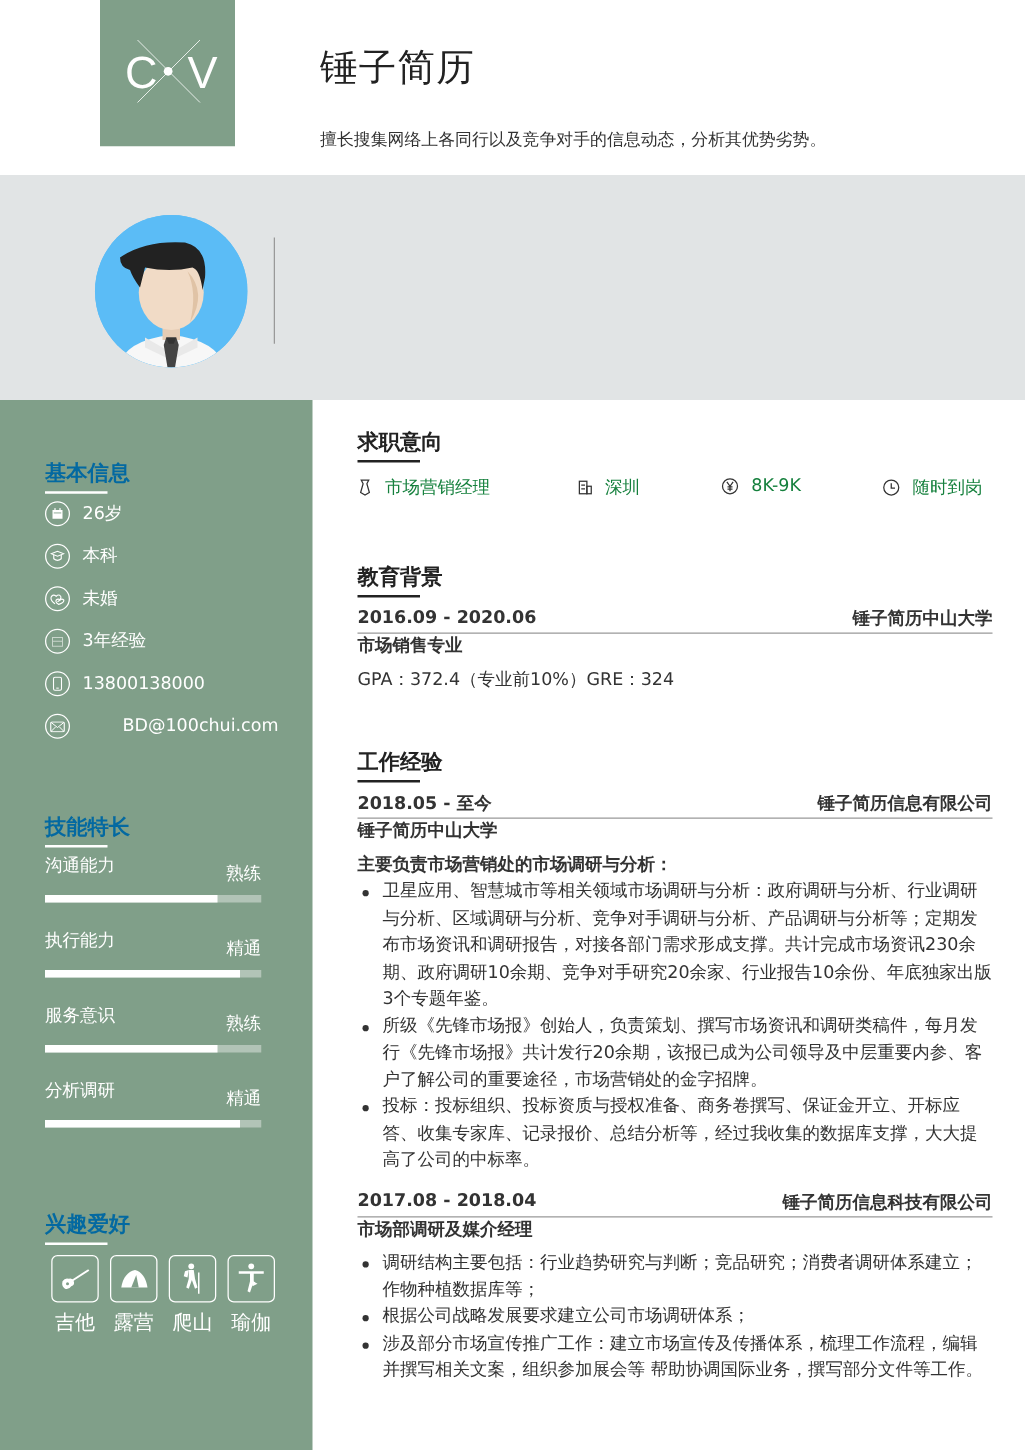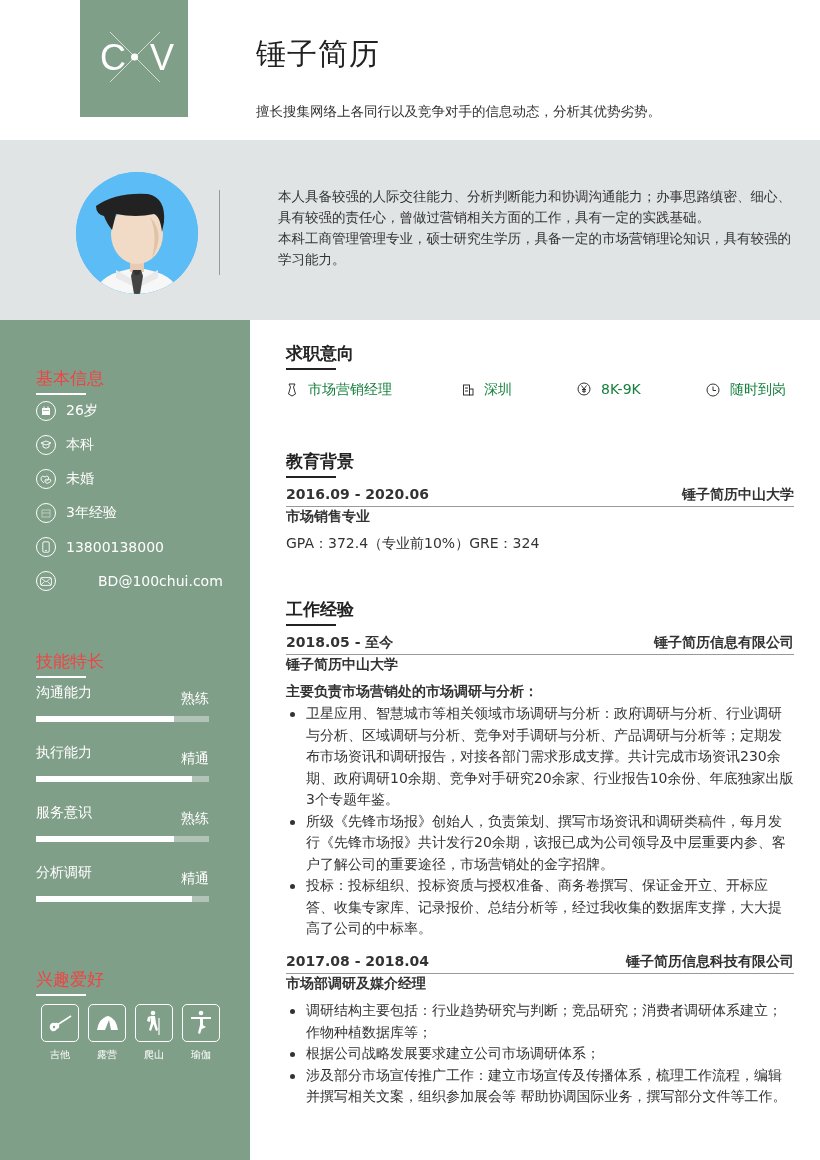--- a/index.html
+++ b/index.html
@@ -14,33 +14,33 @@
   .subtitle { position: absolute; left: 256px; top: 103px; font-size: 13.5px; color: #333; }
 
   
   .intro { position: absolute; left: 0; top: 140px; width: 820px; height: 180px; background: #e1e4e5; }
   .avatar { position: absolute; left: 76px; top: 32px; width: 122px; height: 122px; border-radius: 50%; background: #5bbcf6; overflow: hidden; }
   .intro-divider { position: absolute; left: 219px; top: 50px; width: 1px; height: 85px; background: #999; }
   .intro-text { position: absolute; left: 278px; top: 46px; width: 520px; font-size: 13.5px; line-height: 21px; color: #333; }
 
   
   .sidebar { position: absolute; left: 0; top: 320px; width: 250px; height: 840px; background: #809f89; color: #fff; }
-  .side-title { position: absolute; left: 36px; font-size: 17px; font-weight: normal; color: #ef4444; }
+  .side-title { position: absolute; left: 36px; font-size: 17px; font-weight: bold; color: #0369a1; }
   .side-title::after { content: ""; position: absolute; left: 0; bottom: -5px; width: 50px; height: 2px; background: #fff; }
   .info-row { position: absolute; left: 36px; height: 22px; display: flex; align-items: center; font-size: 14px; color: #fff; }
   .info-icon { width: 20px; height: 20px; border: 1.3px solid #fff; border-radius: 50%; margin-right: 10px; display: flex; align-items: center; justify-content: center; }
   .skill { position: absolute; left: 36px; width: 173px; }
   .skill-head { display: flex; justify-content: space-between; font-size: 14px; color: #fff; }
   .skill-level { margin-top: 6px; }
   .skill-bar { margin-top: 8px; height: 6px; background: #b2c4b7; position: relative; }
   .skill-fill { position: absolute; left: 0; top: 0; height: 6px; background: #fff; }
   .hobbies { position: absolute; left: 41px; top: 984px; display: flex; gap: 9px; }
   .hobby { width: 38px; display: flex; flex-direction: column; align-items: center; }
   .hobby-box { width: 38px; height: 38px; border: 1.3px solid #fff; border-radius: 5px; display: flex; align-items: center; justify-content: center; }
-  .hobby-label { margin-top: 6px; font-size: 10px; color: #fff; white-space: nowrap; }
+  .hobby-label { margin-top: 6px; font-size: 16px; color: #fff; white-space: nowrap; }
   .sec-title { position: absolute; left: 286px; font-size: 17px; font-weight: bold; color: #222; }
   .sec-title::after { content: ""; position: absolute; left: 0; bottom: -5px; width: 50px; height: 2px; background: #222; }
   .intent-row { position: absolute; left: 286px; top: 381px; width: 508px; height: 22px; font-size: 14px; color: #15803d; }
   .intent-item { position: absolute; top: 0; display: flex; align-items: center; }
   .intent-item svg { margin-right: 10px; }
   .entry-head { position: absolute; left: 286px; width: 508px; display: flex; justify-content: space-between; font-size: 14px; font-weight: bold; color: #333; border-bottom: 1px solid #999; padding-bottom: 2px; }
   .entry-sub { position: absolute; left: 286px; font-size: 14px; font-weight: bold; color: #333; }
   .plain { position: absolute; left: 286px; font-size: 14px; color: #333; }
   .bullets { position: absolute; left: 286px; width: 508px; list-style: none; font-size: 14px; line-height: 21.5px; color: #333; }
   .bullets li { position: relative; padding-left: 20px; }
@@ -71,24 +71,20 @@
       <path d="M40 98 L61 110 L82 98 L82 106 L61 116 L40 106 Z" fill="#e9e9e9"></path>
       <rect x="54" y="80" width="14" height="20" fill="#e6ccb4"></rect>
       <ellipse cx="61" cy="62" rx="26" ry="30" fill="#f1dbc6"></ellipse>
       <path d="M74 45 Q90 62 76 86 Q82 62 74 45 Z" fill="#e0c3a6"></path>
       <path d="M20 34 Q40 20 72 22 Q90 26 88 50 L86 60 Q84 44 78 42 Q60 46 40 42 L36 58 Q30 50 28 44 Q20 42 20 34 Z" fill="#222"></path>
       <path d="M57 98 L65 98 L67 104 L64 122 L58 122 L55 104 Z" fill="#444"></path>
       <path d="M57 98 L65 98 L63 103 L59 103 Z" fill="#333"></path>
     </svg>
   </div>
   <div class="intro-divider"></div>
-  <div class="intro-text">
-    <p>本人具备较强的人际交往能力、分析判断能力和协调沟通能力；办事思路缜密、细心、具有较强的责任心，曾做过营销相关方面的工作，具有一定的实践基础。</p>
-    <p>本科工商管理管理专业，硕士研究生学历，具备一定的市场营销理论知识，具有较强的学习能力。</p>
-  </div>
 </div>
 
 <div class="sidebar"></div>
 
 <div class="side-title" style="top:367px;">基本信息</div>
 
 <div class="info-row" style="top:400px;">
   <span class="info-icon">
     <svg width="10" height="10" viewBox="0 0 10 10">
         <rect x="1" y="2" width="8" height="7" fill="#fff"></rect>

